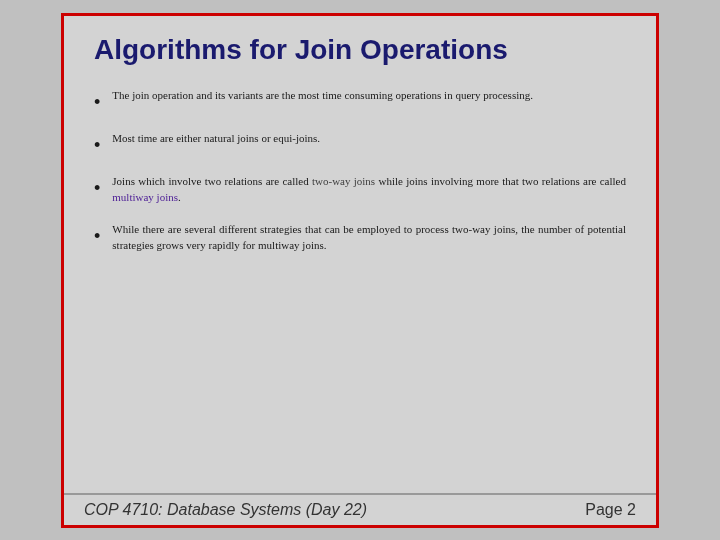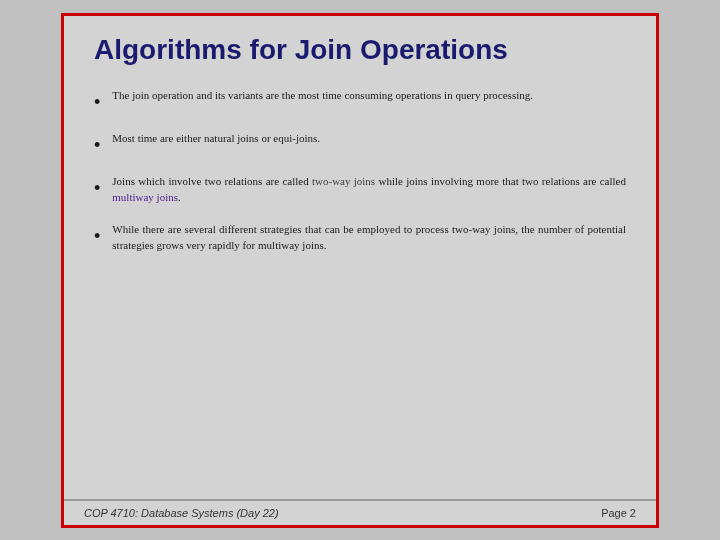--- a/index.html
+++ b/index.html
@@ -72,21 +72,21 @@
     .highlight-orange {
       color: #4c1d95;
     }
 
     .slide-footer {
       display: flex;
       justify-content: space-between;
       align-items: center;
       padding: 6px 20px;
       border-top: 2px solid #999;
-      font-size: 11px;
+      font-size: 16px;
       color: #333;
       background: #d3d3d3;
     }
 
     .footer-left {
       font-style: italic;
     }
 
     .footer-center {
       text-align: center;

